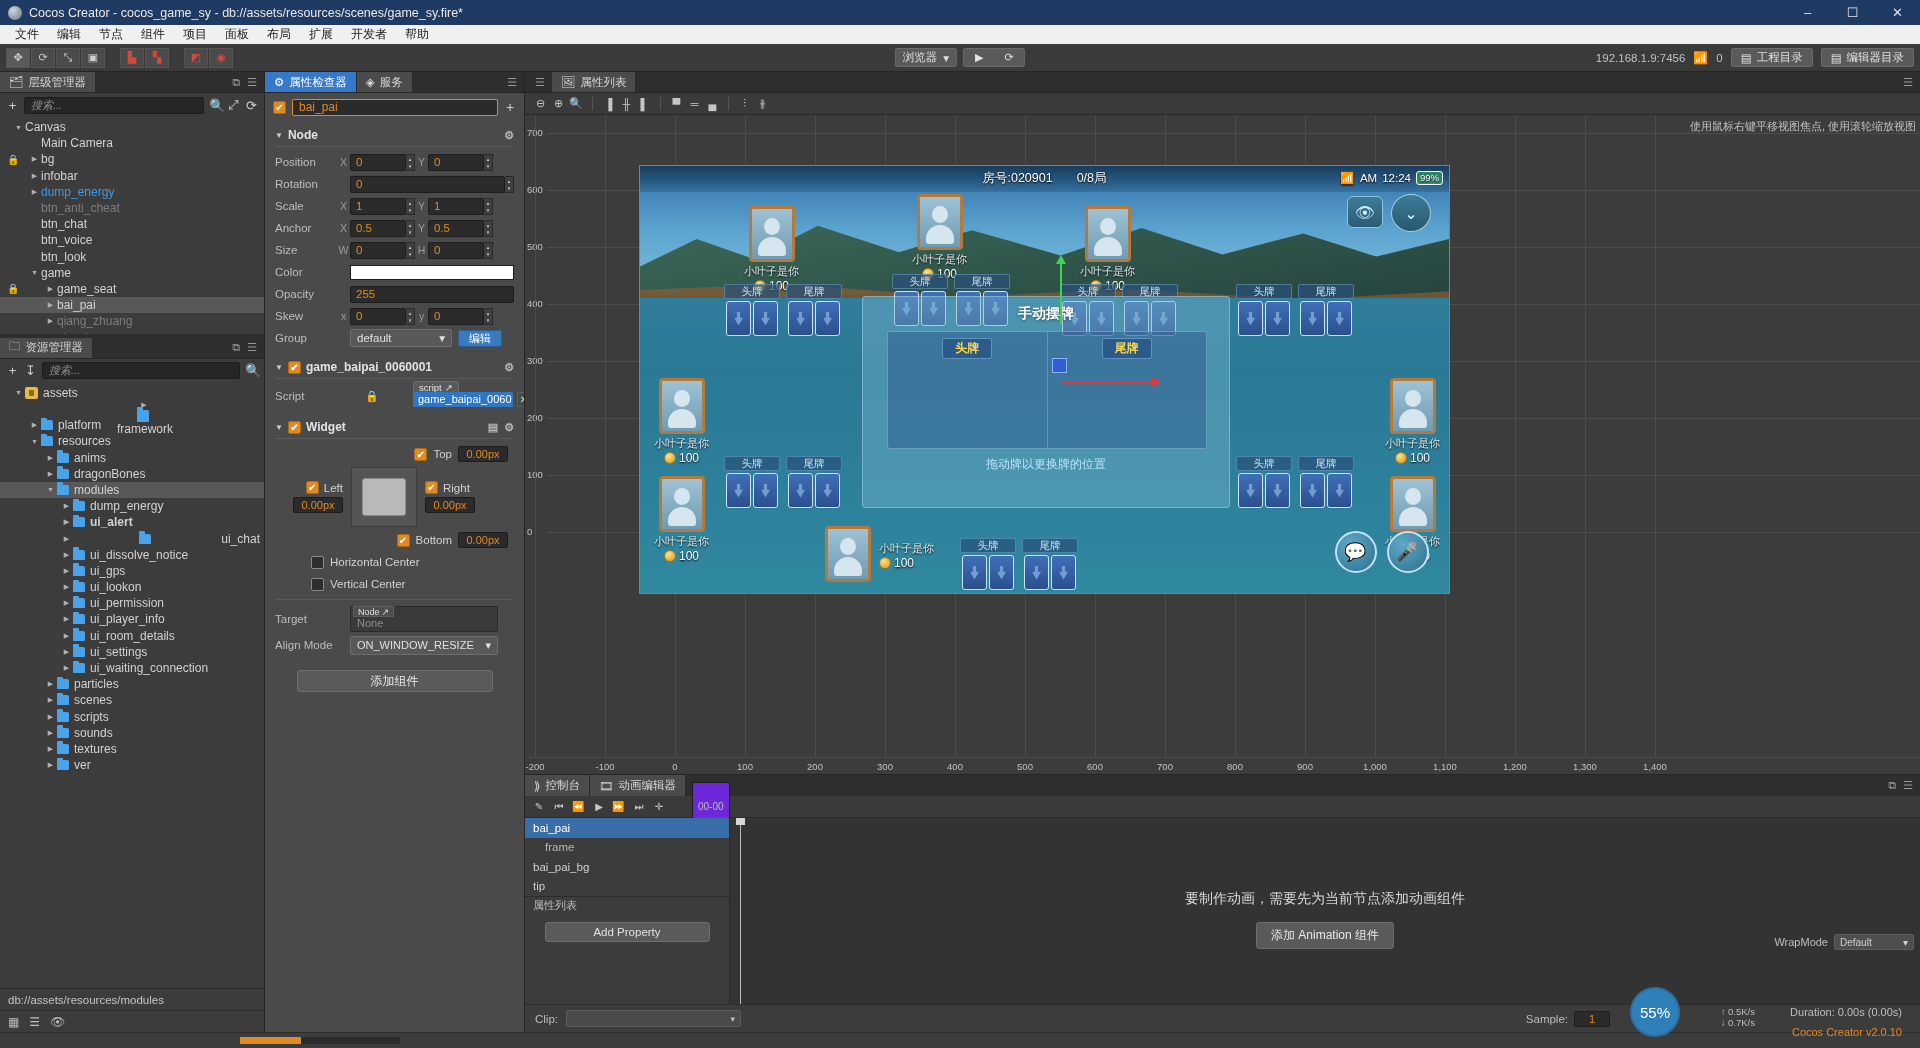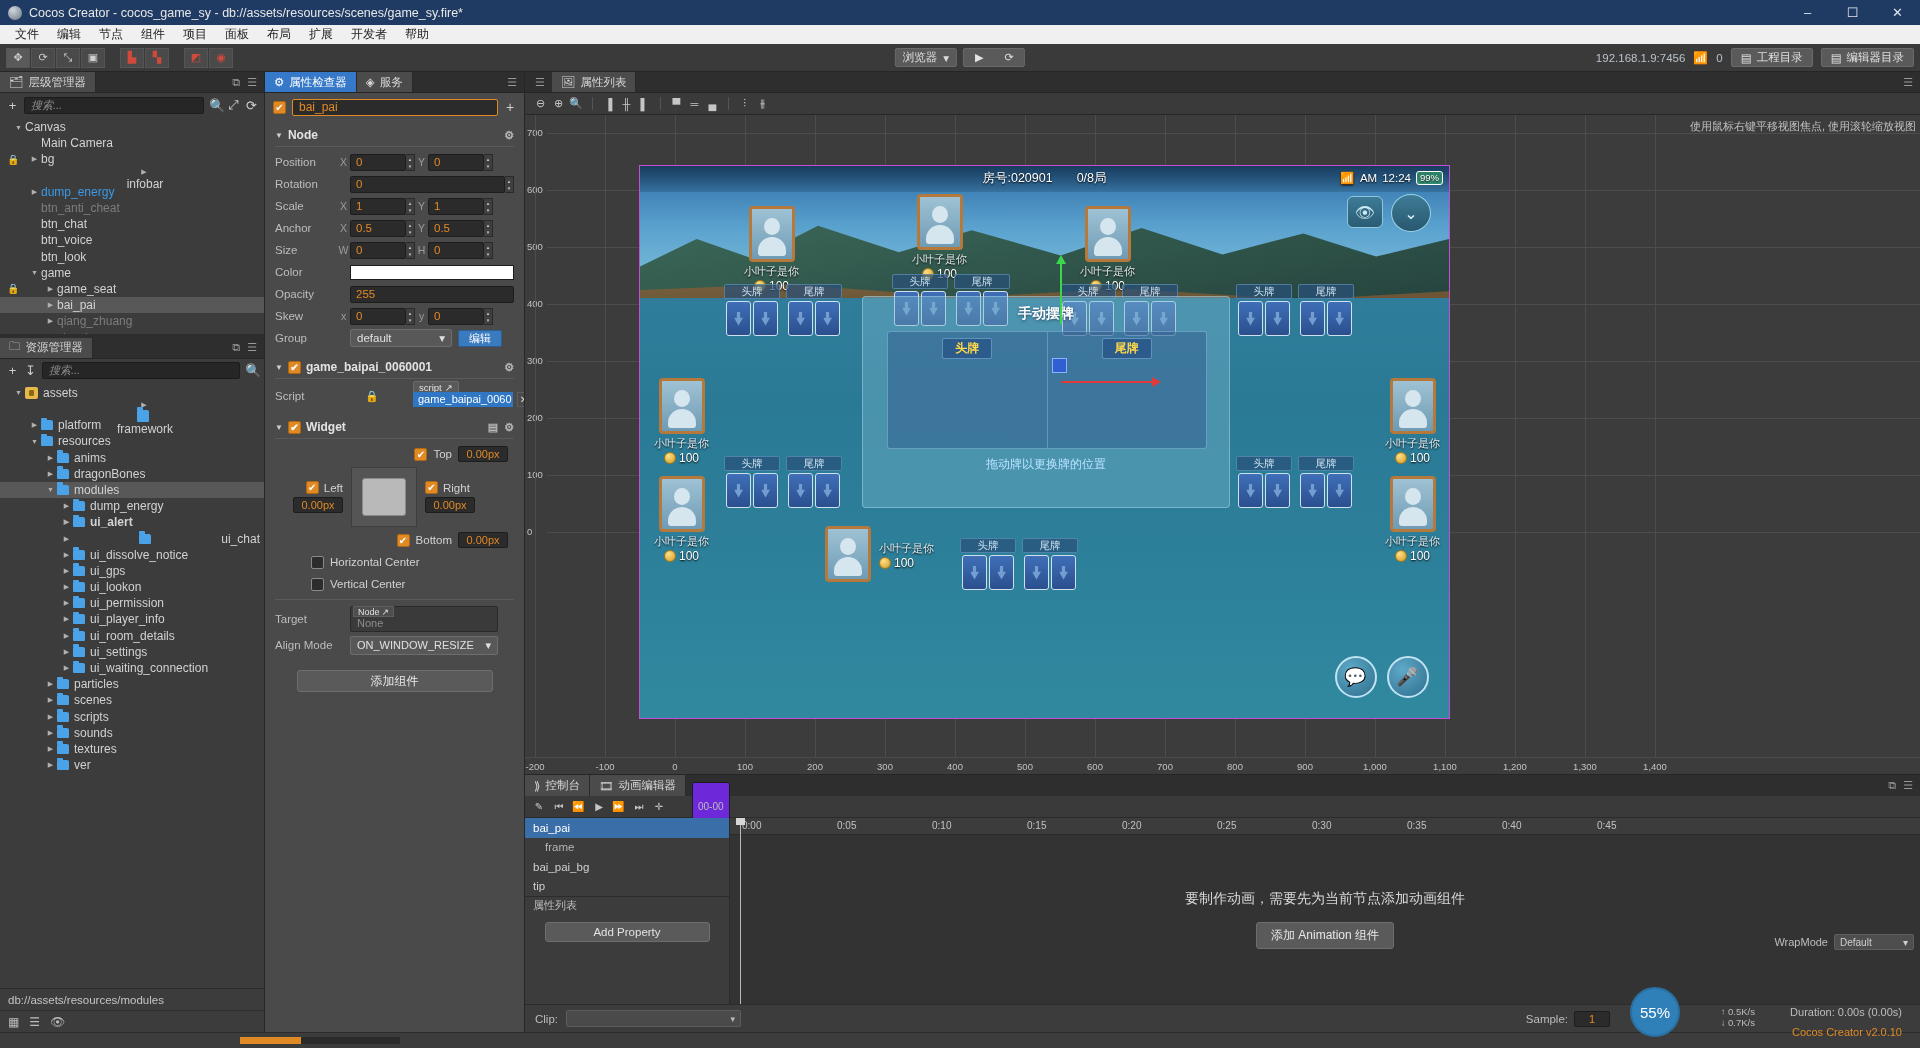--- a/index.html
+++ b/index.html
@@ -201,21 +201,21 @@
   .ruler-left { position:absolute; left:0; top:0; bottom:17px; width:22px;
                 background:#3c3c3c; }
   .ruler-left .rl { position:absolute; left:2px; color:#c2c2c2; font-size:9.5px; }
   .ruler-bottom { position:absolute; left:0; right:0; bottom:0; height:17px;
                   background:#3c3c3c; border-top:1px solid #4a4a4a; }
   .ruler-bottom .rb { position:absolute; top:3px; color:#c2c2c2; font-size:9.5px;
                       transform:translateX(-50%); }
   .gridline-h { position:absolute; left:22px; right:0; height:1px; background:#4d4d4d; }
   .gridline-v { position:absolute; top:0; bottom:17px; width:1px; background:#4d4d4d; }
 
-  .gamecanvas { position:absolute; left:114px; top:50px; width:811px; height:554px;
+  .gamecanvas { position:absolute; left:114px; top:50px; width:811px; height:429px;
                 border:1px solid #c24fd4; overflow:hidden; }
   .sky { position:absolute; left:0; top:0; right:0; height:140px;
          background:linear-gradient(#2f6fa8 0%, #5ba3cf 45%, #86c4dc 100%); }
   .mountains { position:absolute; left:0; top:40px; right:0; height:110px;
                background:linear-gradient(170deg,#3d6b5a,#2e5248 60%,#24413c);
                clip-path:polygon(0 55%,7% 30%,14% 48%,22% 18%,32% 42%,41% 22%,
                  52% 45%,62% 20%,72% 44%,82% 25%,91% 46%,100% 30%,100% 100%,0 100%); }
   .lakegrad { position:absolute; left:0; top:132px; right:0; bottom:0;
               background:linear-gradient(#2f7d9a 0%, #2a7a96 25%, #2c7e99 55%, #30899f 100%); }
   .bridge { position:absolute; left:0; top:118px; right:0; height:60px;
@@ -478,21 +478,21 @@
           </div>
           <div class="trow" style="padding-left: 30px;">
             <span class="arw empty">·</span>
             <span>Main Camera</span>
           </div>
           <div class="trow" style="padding-left: 30px;">
             <span class="lockicon">🔒</span>
             <span class="arw">▶</span>
             <span>bg</span>
           </div>
-          <div class="trow" style="padding-left: 30px; flex-direction: column;">
+          <div class="trow" style="padding-left: 30px;">
             <span class="arw">▶</span>
             <span>infobar</span>
           </div>
           <div class="trow blue" style="padding-left: 30px;">
             <span class="arw">▶</span>
             <span>dump_energy</span>
           </div>
           <div class="trow dim" style="padding-left: 30px;">
             <span class="arw empty">·</span>
             <span>btn_anti_cheat</span>
@@ -1255,32 +1255,20 @@
                 <div class="trow2 sel">bai_pai</div>
                 <div class="trow2 ind">frame</div>
                 <div class="trow2">bai_pai_bg</div>
                 <div class="trow2">tip</div>
               </div>
             <div class="propListHdr">属性列表</div>
             <div class="addprop">Add Property</div>
           </div>
 
           <div class="timeline">
-            <div class="trulers" id="time-ruler">
-                <div class="tk" style="left: 12px;">0:00</div>
-                <div class="tk" style="left: 107px;">0:05</div>
-                <div class="tk" style="left: 202px;">0:10</div>
-                <div class="tk" style="left: 297px;">0:15</div>
-                <div class="tk" style="left: 392px;">0:20</div>
-                <div class="tk" style="left: 487px;">0:25</div>
-                <div class="tk" style="left: 582px;">0:30</div>
-                <div class="tk" style="left: 677px;">0:35</div>
-                <div class="tk" style="left: 772px;">0:40</div>
-                <div class="tk" style="left: 867px;">0:45</div>
-              </div>
             <div class="playhead" style="left:10px"></div>
             <div class="animMsg">要制作动画，需要先为当前节点添加动画组件</div>
             <div class="animBtn">添加 Animation 组件</div>
             <div class="wrapRow">
               <span>WrapMode</span>
               <div class="wrapSel">
                 <span>Default</span>
                 <span>▾</span>
               </div>
             </div>

